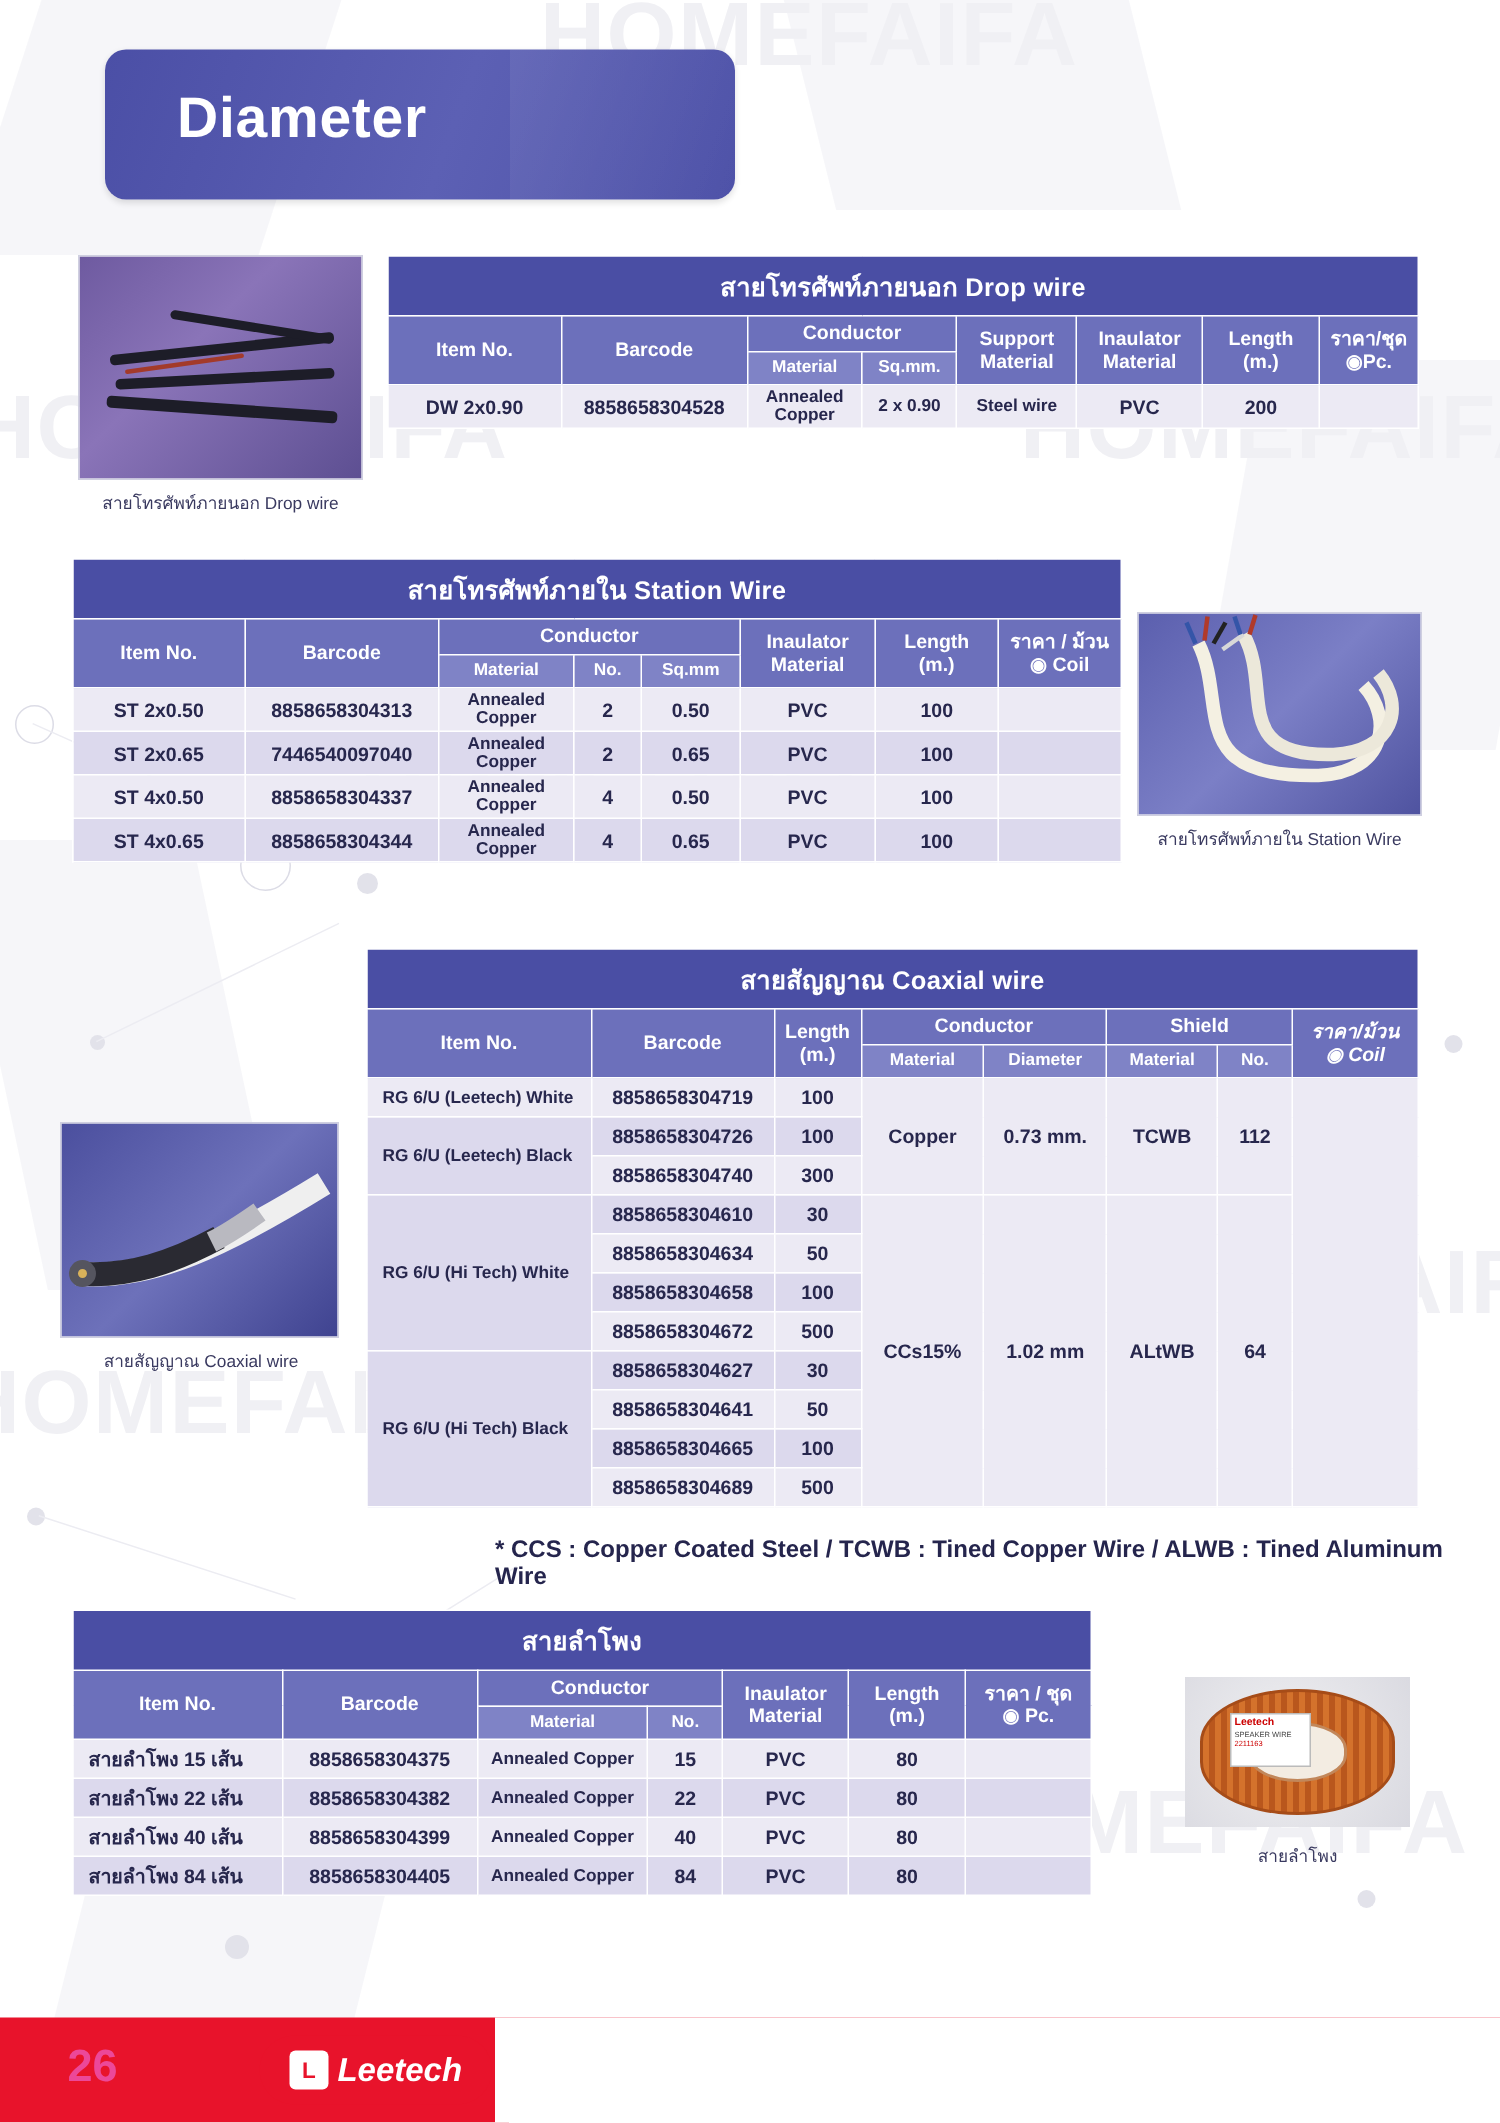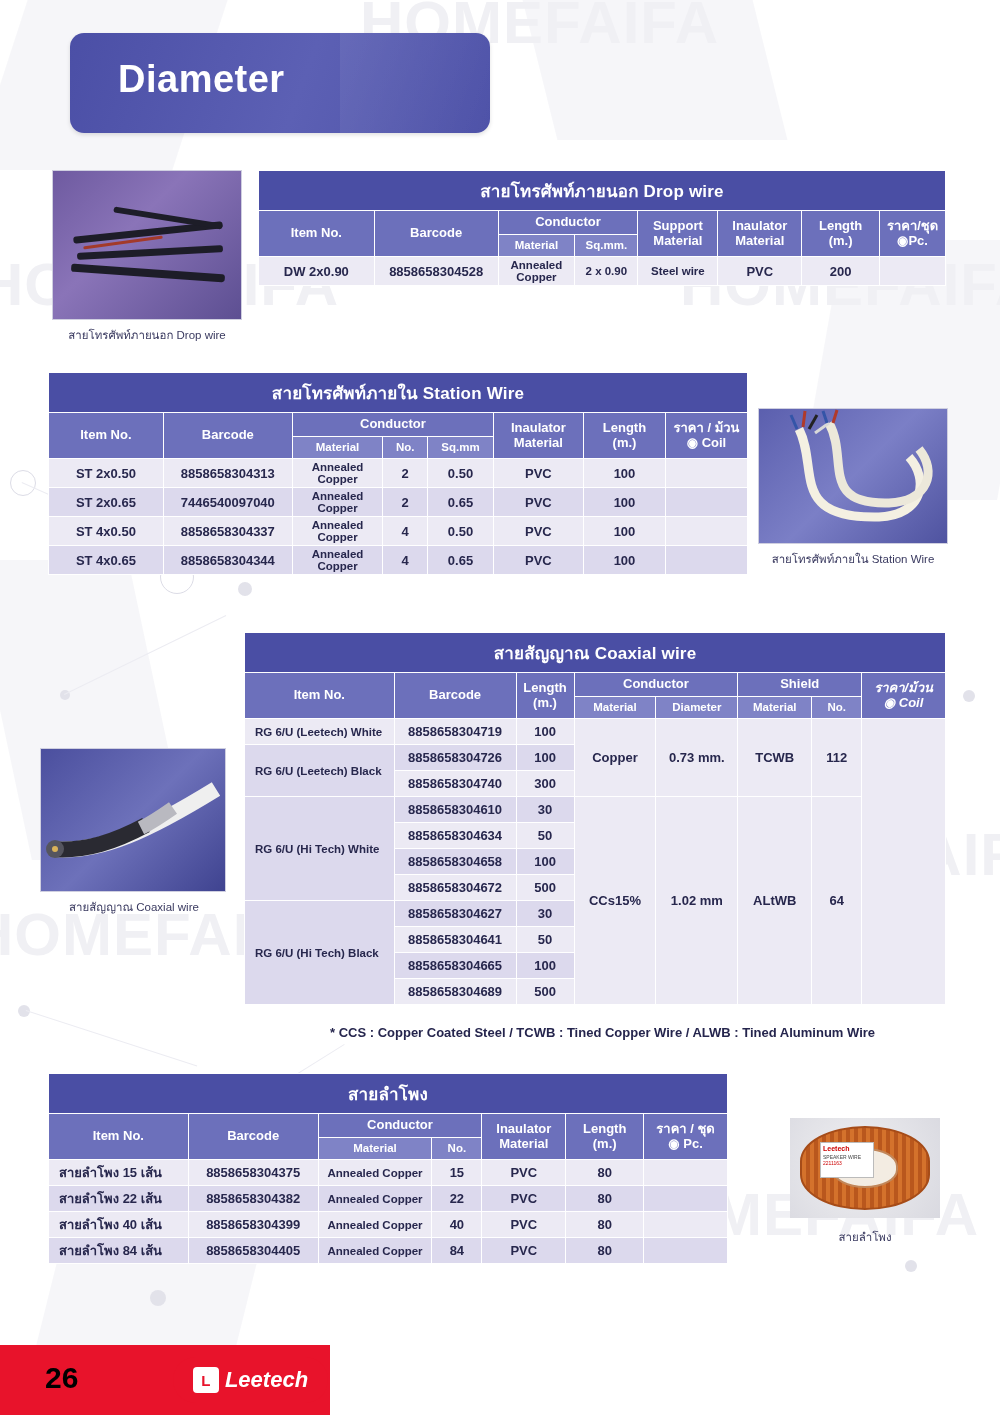--- a/index.html
+++ b/index.html
@@ -88,36 +88,36 @@
     border-radius:50%/45%; background:#f3ece2; border:2px solid #c2875a;
   }
   .coil-label{
     position:absolute; left:30px; top:24px; width:54px; height:36px;
     background:#fff; border:1px solid #bbb; font-size:5px; color:#444;
     padding:2px; line-height:1.25; overflow:hidden;
   }
   .coil-label b{ color:#c00; display:block; font-size:7px; }
 
   .footnote {
-    position:absolute; z-index:2; font-size:13px; font-weight:bold; color:#25254d;
+    position:absolute; z-index:2; font-size:16px; font-weight:bold; color:#25254d;
   }
 
   
   .footer-bar {
     position:absolute; left:0; bottom:0; width:1000px; height:70px;
     background:#e8132b; z-index:3;
     border-top-right-radius:0;
   }
   .footer-bar:after{
     content:""; position:absolute; left:330px; top:0; width:670px; height:100%;
     background:#ffffff;
   }
   .page-num {
     position:absolute; left:45px; bottom:20px; z-index:5;
-    color:#000000; font-size:30px; font-weight:bold;
+    color:#ec4899; font-size:30px; font-weight:bold;
   }
   .logo-pill {
     position:absolute; left:173px; bottom:12px; z-index:5;
     width:155px; height:46px; border-radius:23px; background:#e8132b;
     display:flex; align-items:center; justify-content:center; gap:6px;
   }
   .logo-sq{
     width:26px; height:26px; background:#ffffff; border-radius:4px;
     display:flex; align-items:center; justify-content:center;
     color:#e8132b; font-weight:bold; font-size:15px;

